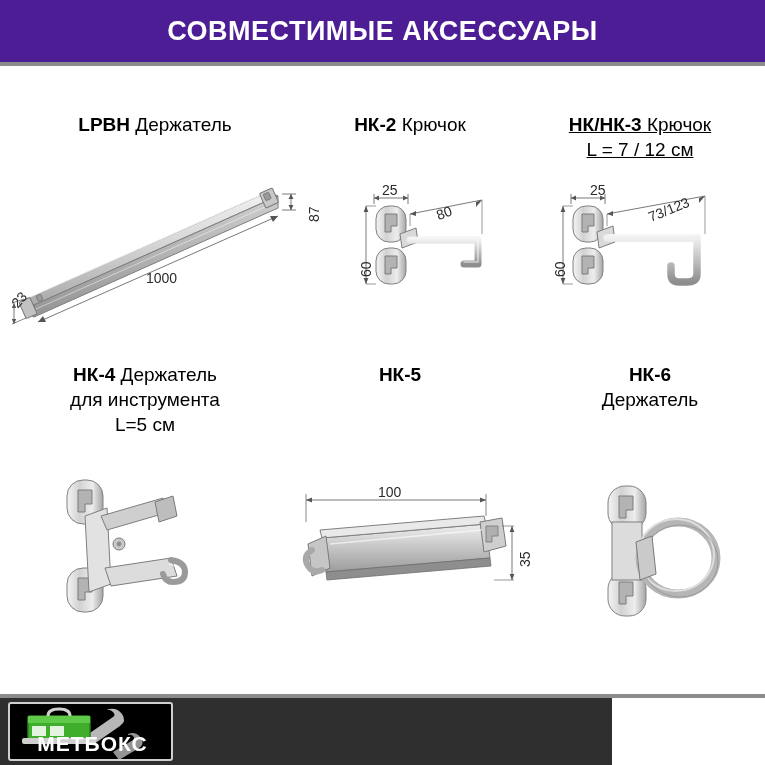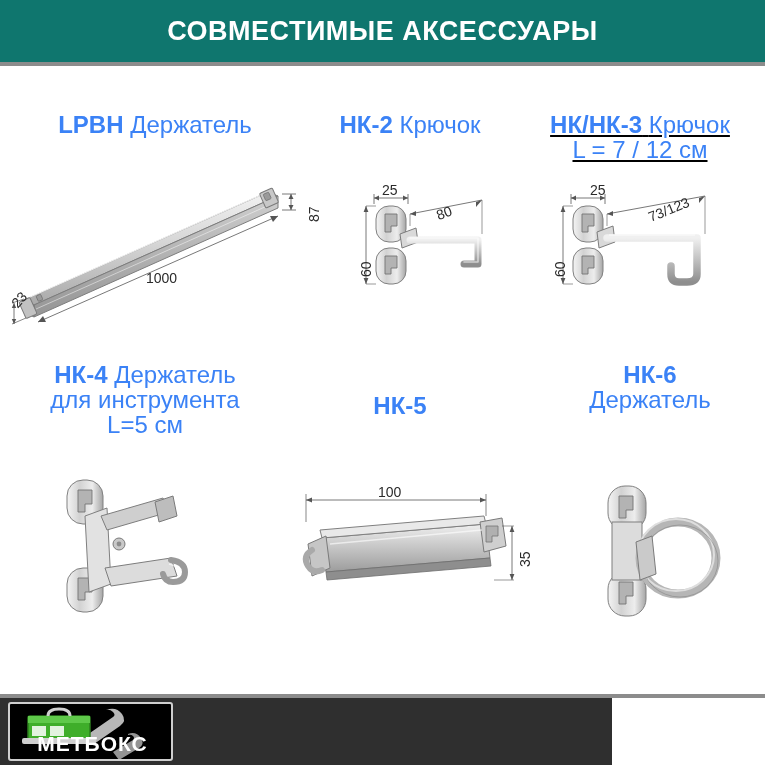--- a/index.html
+++ b/index.html
@@ -14,21 +14,21 @@
     position: relative;
     width: 765px; height: 765px;
     background: #ffffff;
   }
 
   
   .header {
     position: absolute;
     left: 0; top: 0;
     width: 765px; height: 62px;
-    background: #0f766e;
+    background: #4c1d95;
     display: flex;
     align-items: center;
     justify-content: center;
   }
   .header-title {
     color: #ffffff;
     font-size: 27px;
     font-weight: bold;
     letter-spacing: 0.5px;
     text-align: center;
@@ -43,22 +43,22 @@
   
   .grid {
     position: absolute;
     left: 0; top: 72px;
     width: 765px; height: 620px;
   }
   .cell { position: absolute; }
 
   .caption {
     text-align: center;
-    color: #3b82f6;
-    font-size: 24px;
+    color: #000000;
+    font-size: 19px;
     line-height: 25px;
   }
   .caption .code { font-weight: bold; }
   .caption .sub { font-weight: normal; }
 
   
   .dim {
     position: absolute;
     font-size: 14px;
     color: #2a2a2a;
@@ -295,21 +295,21 @@
       <polygon points="110,30 128,24 132,44 114,50" fill="#bdbdbd" stroke="#7a7a7a" stroke-width="1"></polygon>
 
       <polygon points="60,96 126,86 132,104 66,114" fill="#dcdcdc" stroke="#7d7d7d" stroke-width="1"></polygon>
       <path d="M126,88 q14,2 14,12 q0,10 -12,10 q-8,0 -10,-8" fill="none" stroke="#9a9a9a" stroke-width="6" stroke-linecap="round"></path>
       <path d="M124,92 q10,2 10,9" fill="none" stroke="#ffffff" stroke-width="1.4" opacity="0.6"></path>
 
       <circle cx="74" cy="72" r="6" fill="#c9c9c9" stroke="#7a7a7a" stroke-width="1"></circle>
       <circle cx="74" cy="72" r="2.4" fill="#8d8d8d"></circle>
     </svg>
 
-    <div class="cell" style="left:270px; top:290px; width:260px;margin-top:31px;">
+    <div class="cell" style="left:270px; top:290px; width:260px;">
       <div class="caption">
         <span class="code">НК-5</span>
         <br>
       </div>
     </div>
 
     <svg class="svg-art" style="left:290px; top:400px;" width="230" height="160" viewBox="0 0 230 160">
       <defs>
         <linearGradient id="g-body5" x1="0" y1="0" x2="0" y2="1">
           <stop offset="0%" stop-color="#f0f0f0"></stop>

